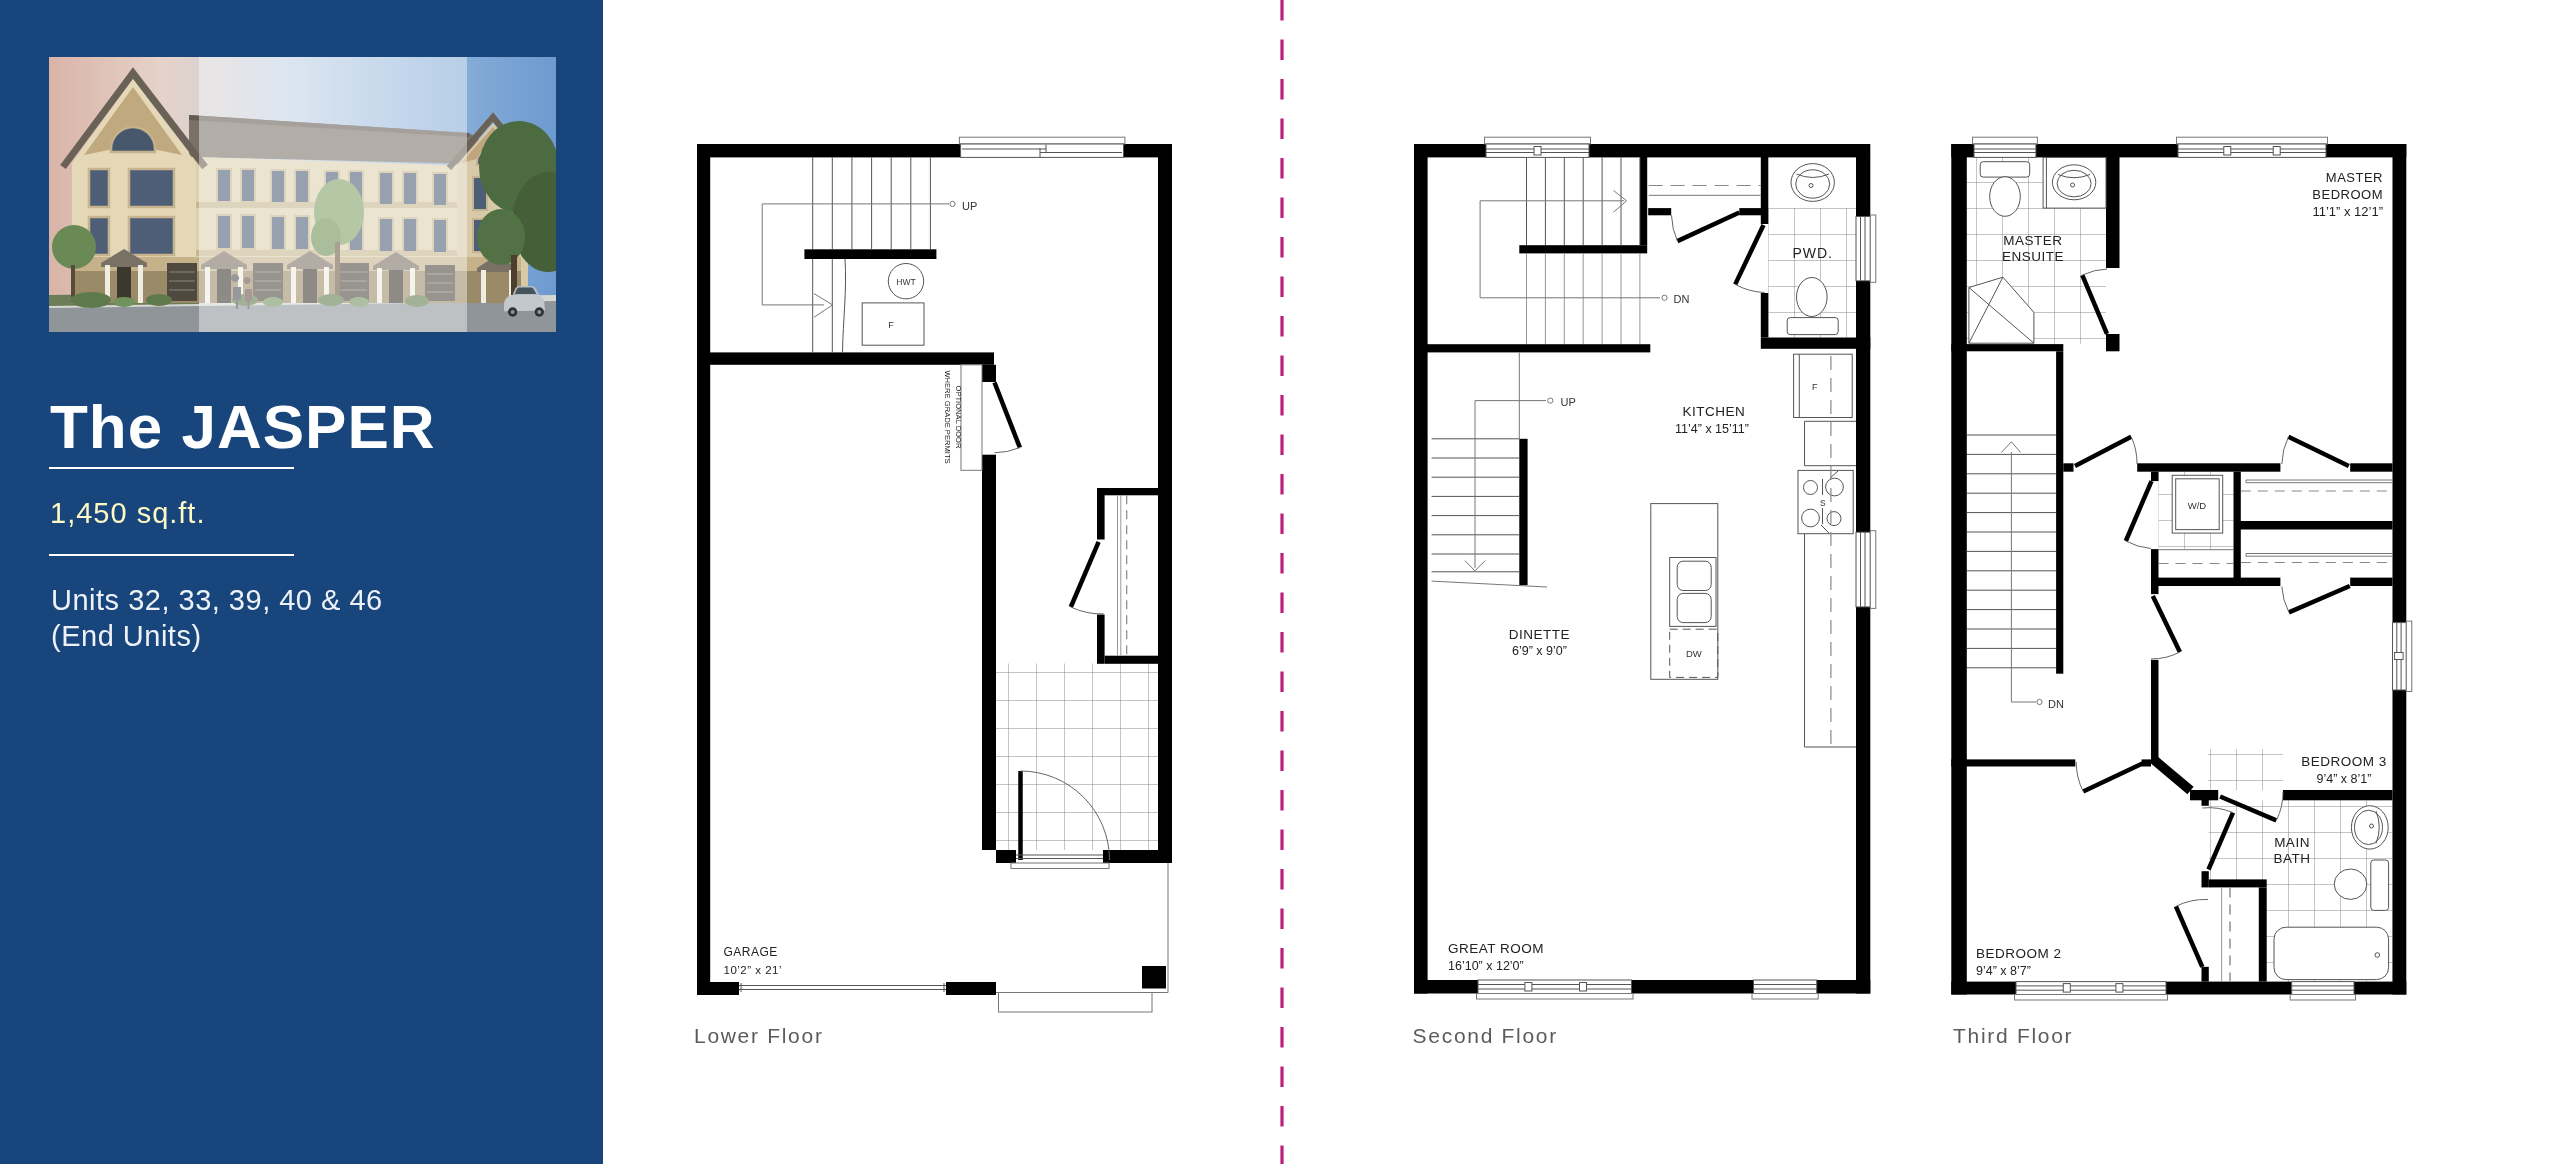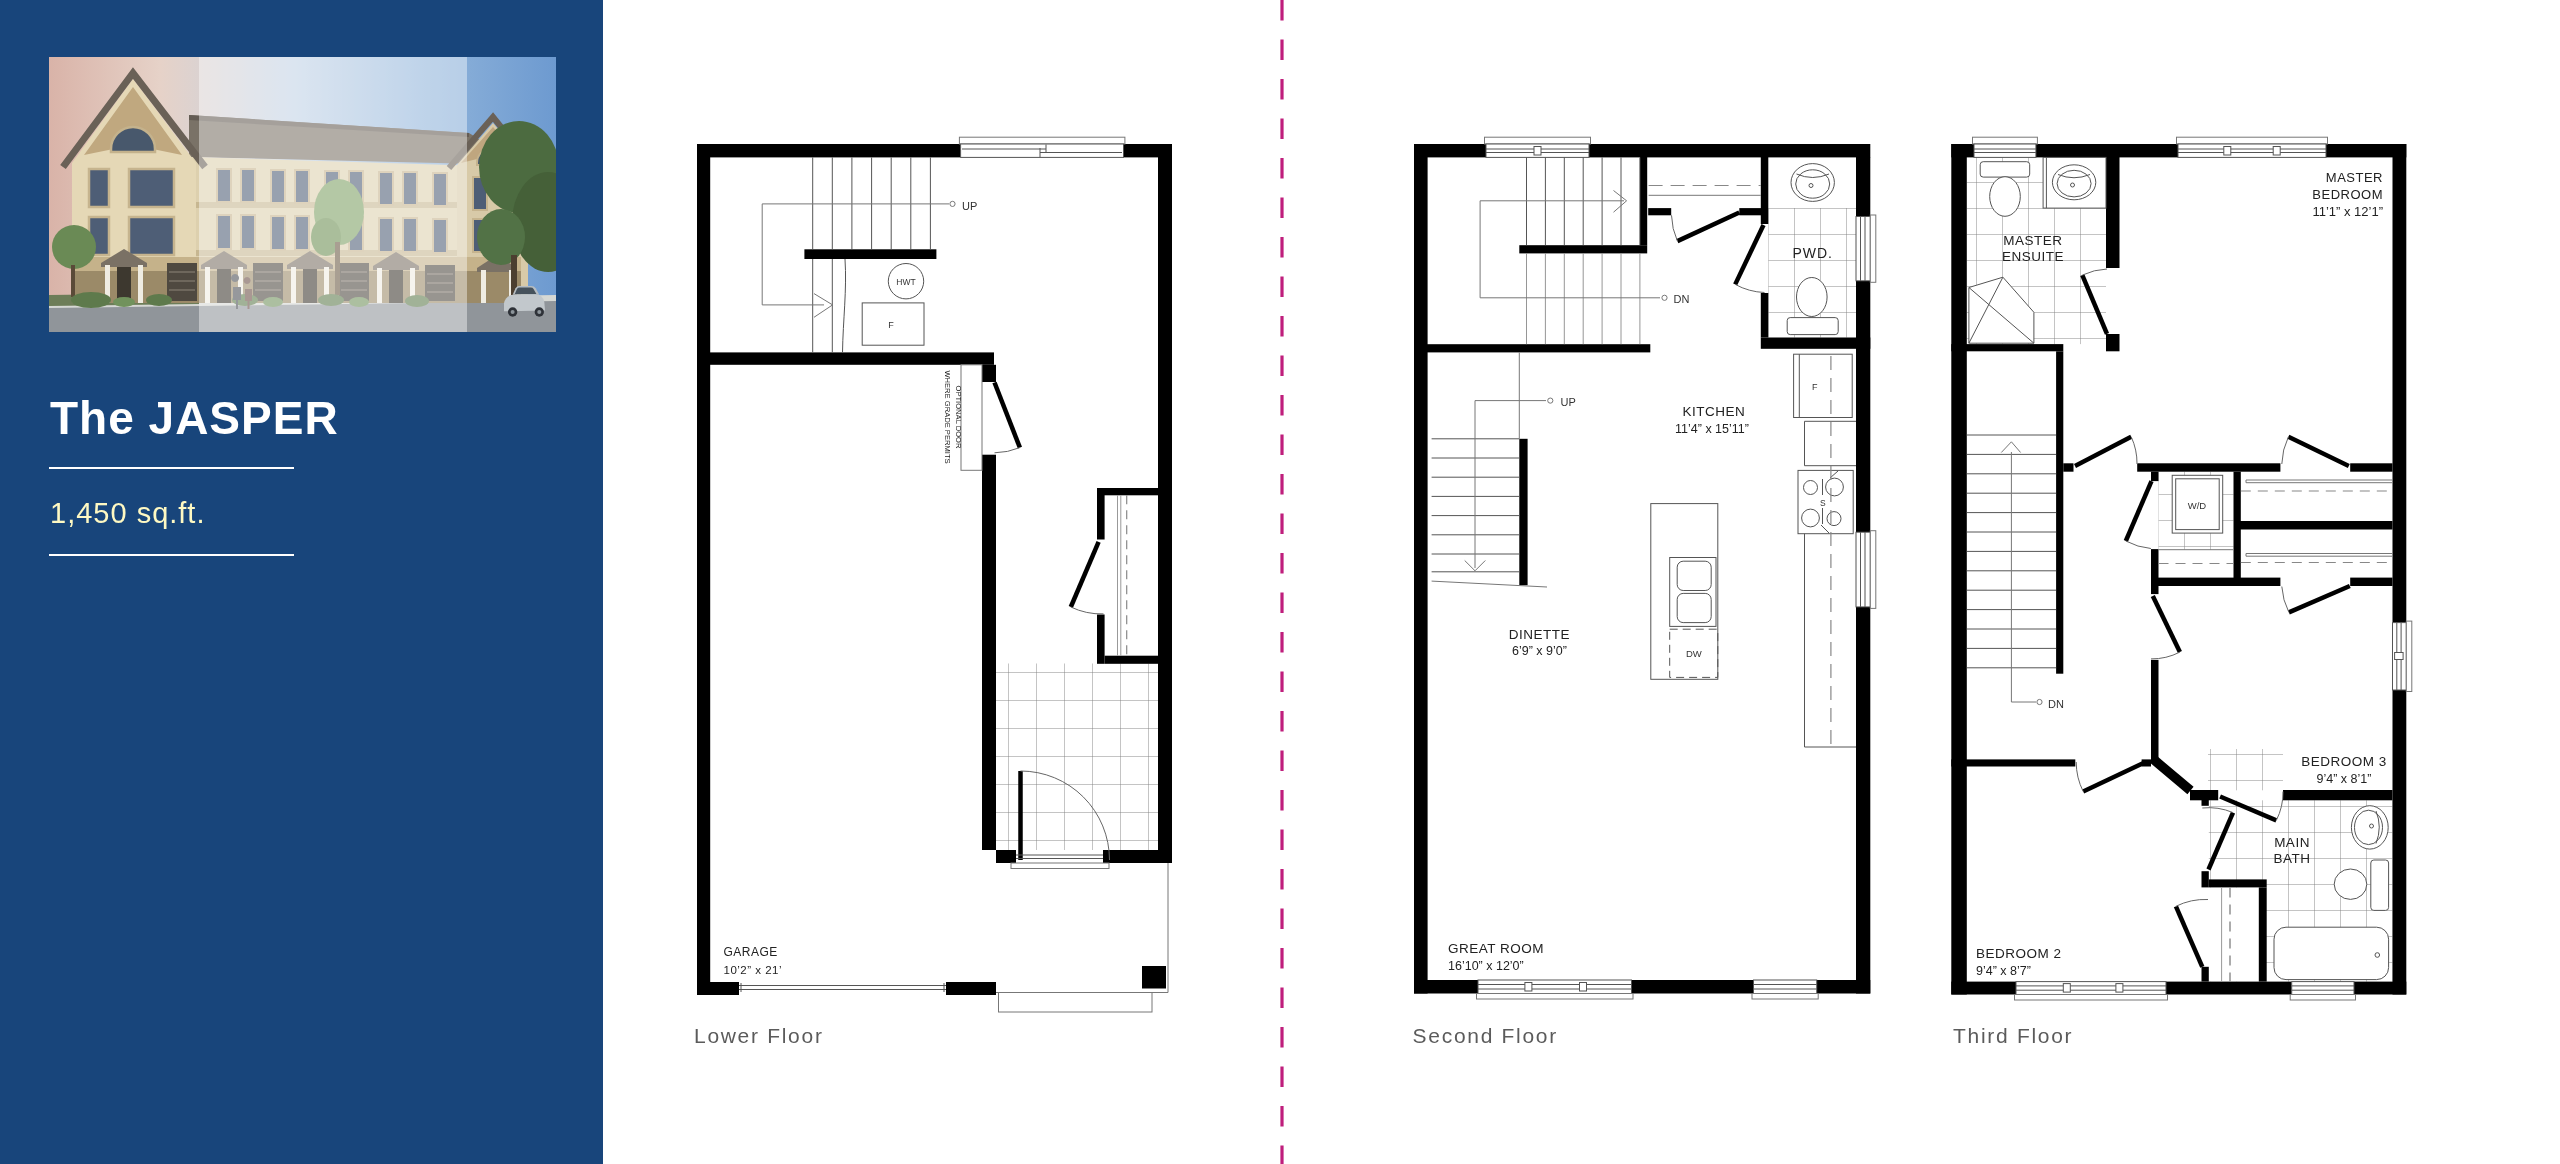--- a/index.html
+++ b/index.html
@@ -1,19 +1,19 @@
 <!DOCTYPE html>
 <html><head>
 <meta charset="utf-8">
 <style>
   html,body{margin:0;padding:0;background:#fff;}
   .page{position:relative;width:2560px;height:1164px;background:#ffffff;overflow:hidden;font-family:"Liberation Sans",sans-serif;}
   .side{position:absolute;left:0;top:0;width:603px;height:1164px;background:#18457b;}
   .photo{position:absolute;left:49px;top:57px;}
-  .title{position:absolute;left:50px;top:391px;color:#ffffff;font-size:46px;font-weight:bold;letter-spacing:1px;}
+  .title{position:absolute;left:50px;top:391px;color:#ffffff;font-size:62px;font-weight:bold;letter-spacing:1px;}
   .rule{position:absolute;left:49px;width:245px;height:0;border-top:2.6px solid #ffffff;}
   .r1{top:467px;}
   .r2{top:554px;}
   .sub{position:absolute;left:50px;top:497px;color:#fef9c3;font-size:29px;letter-spacing:1px;}
   .units{position:absolute;left:51px;top:582px;color:#eef2f8;font-size:29px;letter-spacing:0.5px;line-height:36px;}
   svg text{font-family:"Liberation Sans",sans-serif;}
 </style>
 </head>
 <body>
 <div class="page">
@@ -148,20 +148,21 @@
 
       <path d="M186,225 a4,4 0 1 1 0.1,0 M184,230 l8,0 0,13 -3,0 0,9 -2,0 0,-9 -3,0 Z" fill="#4a4e55"></path>
       <path d="M198,227 a3.5,3.5 0 1 1 0.1,0 M196,232 l7,0 0,12 -2.5,0 0,8 -2,0 0,-8 -2.5,0 Z" fill="#6b4f46"></path>
 
       <rect x="150" y="0" width="268" height="275" fill="#ffffff" opacity="0.42"></rect>
     </svg>
     <div class="title">The JASPER</div>
     <div class="rule r1"></div>
     <div class="sub">1,450 sq.ft.</div>
     <div class="rule r2"></div>
+    <div class="units">Units 32, 33, 39, 40 &amp; 46<br>(End Units)</div>
   </div>
   <svg style="position:absolute;left:0;top:0;" width="2560" height="1164" viewBox="0 0 2560 1164">
     <defs>
       <pattern id="t26" width="26" height="26" patternUnits="userSpaceOnUse">
         <path d="M26,0 L0,0 0,26" fill="none" stroke="#7d7d7d" stroke-width="0.9"></path>
       </pattern>
       <pattern id="t28" width="28" height="28" patternUnits="userSpaceOnUse">
         <path d="M28,0 L0,0 0,28" fill="none" stroke="#7d7d7d" stroke-width="0.9"></path>
       </pattern>
     </defs>

